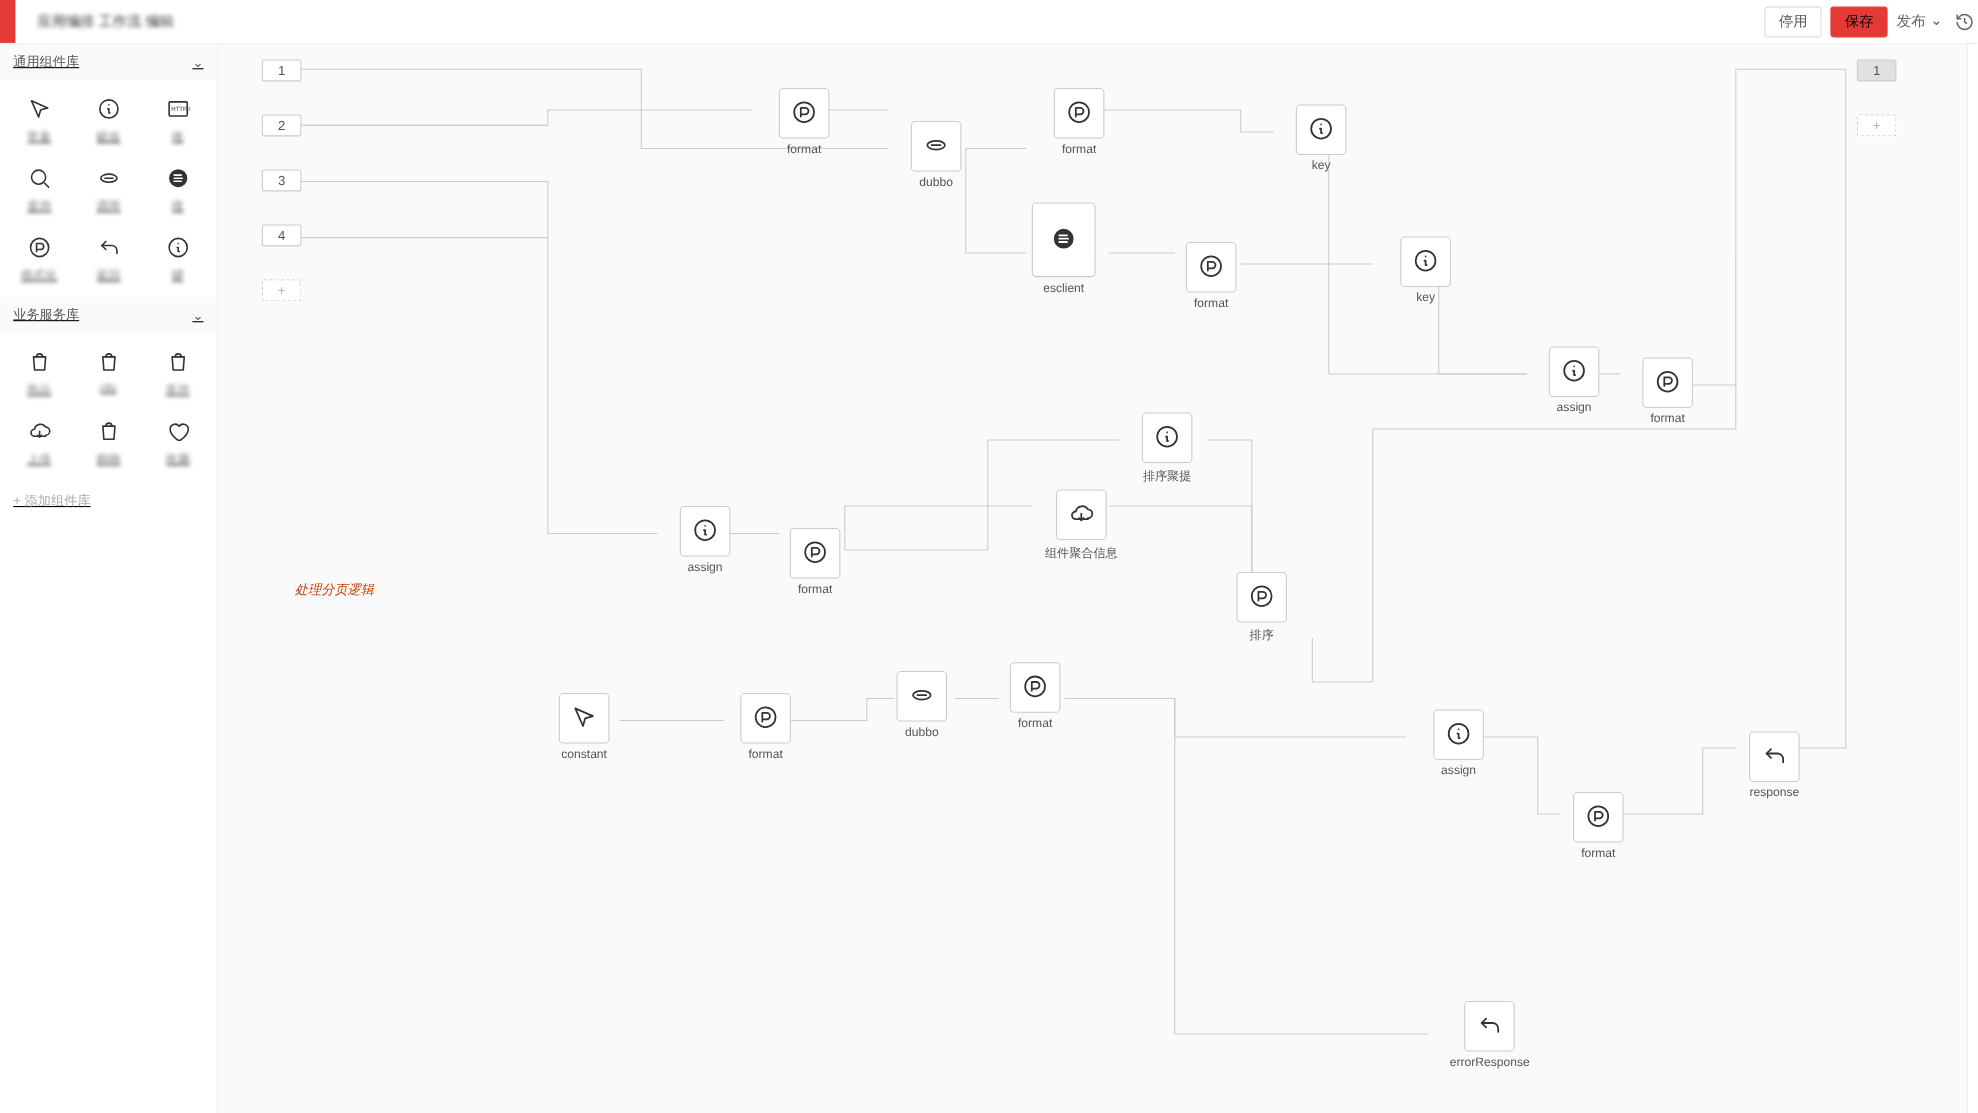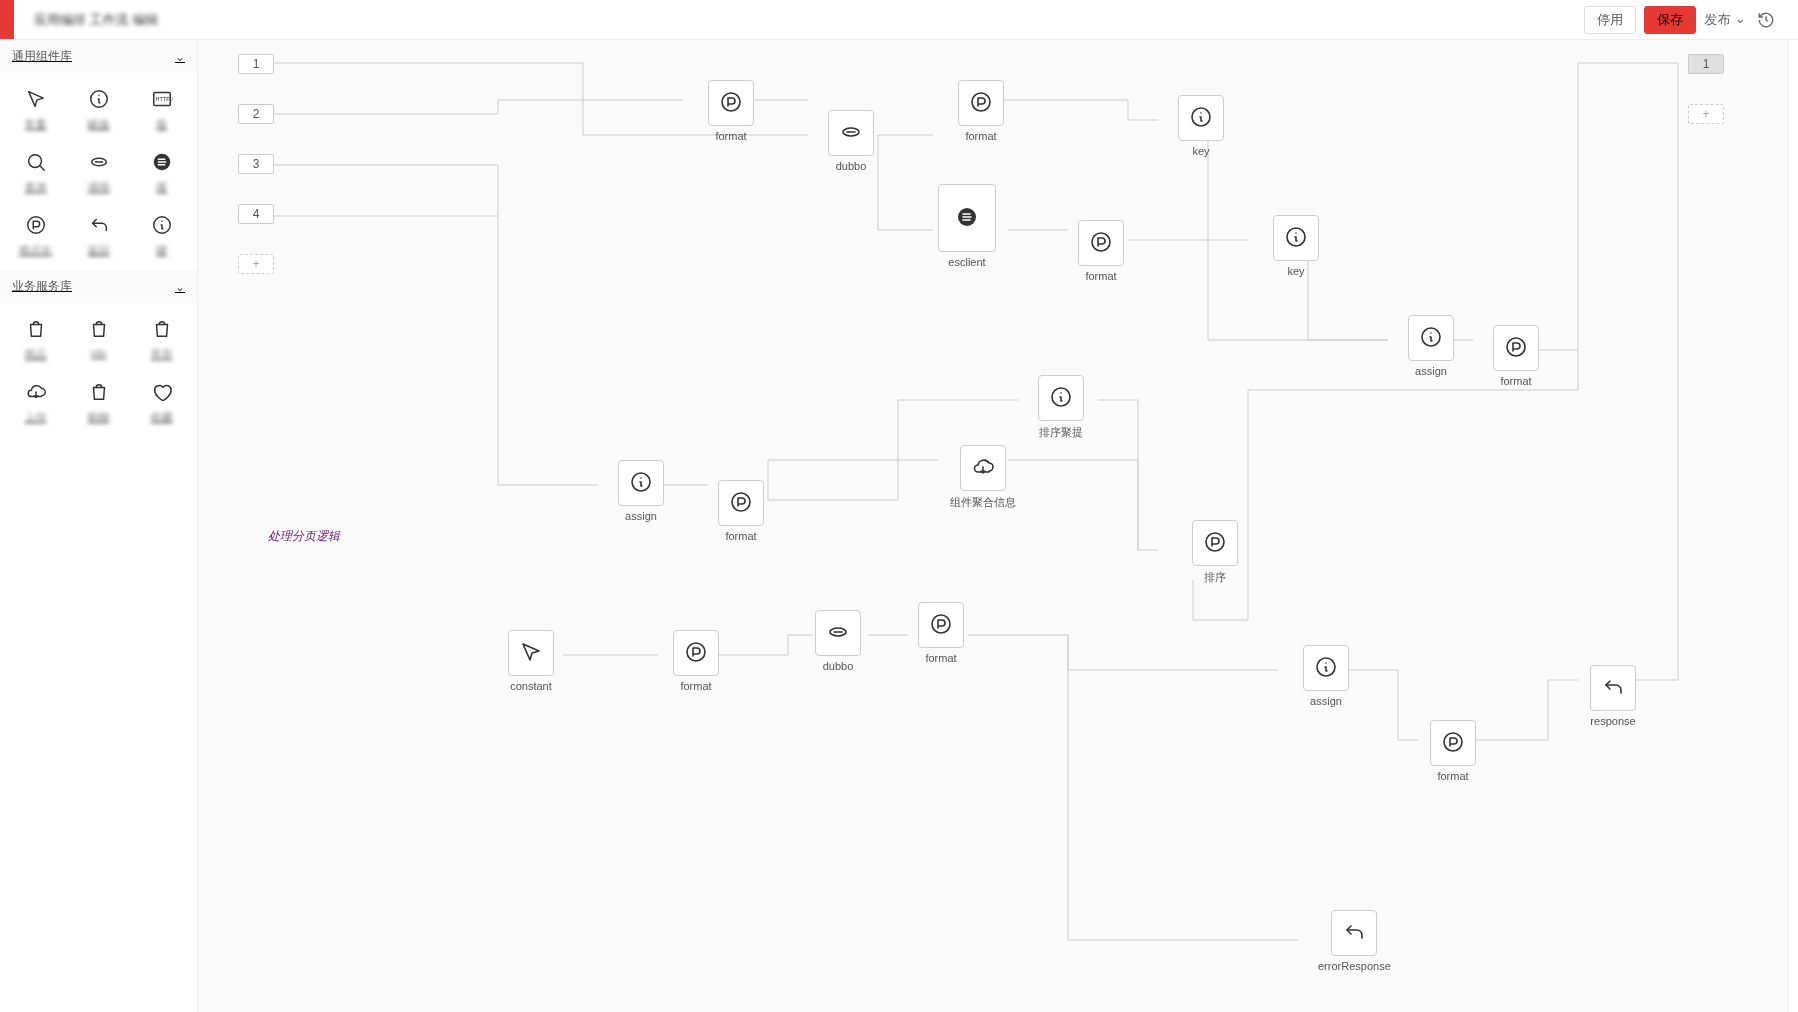--- a/index.html
+++ b/index.html
@@ -33,21 +33,21 @@
   padding: 0 20px;
   font-size: 13px;
   color: #333;
   filter: blur(2px);
 }
 .header-right {
   margin-left: auto;
   display: flex;
   align-items: center;
   gap: 8px;
-  padding-right: 20px;
+  padding-right: 0;
 }
 .btn {
   padding: 4px 12px;
   font-size: 13px;
   border: 1px solid #ddd;
   border-radius: 3px;
   background: #fff;
   cursor: pointer;
   color: #555;
 }
@@ -187,21 +187,21 @@
 .node-label {
   font-size: 11px;
   color: #555;
   margin-top: 4px;
   text-align: left;
   max-width: 80px;
 }
 .annotation {
   position: absolute;
   font-size: 12px;
-  color: #701a75;
+  color: #c2410c;
   font-style: italic;
 }
 .right-panel {
   position: absolute;
   right: 0;
   top: 0;
   width: 10px;
   height: 100%;
   border-left: 1px solid #eee;
   background: #fff;
@@ -372,20 +372,21 @@
         </div>
         <div class="component-item">
           <div class="component-icon">
             <svg width="22" height="22" viewBox="0 0 24 24" fill="none" stroke="#333" stroke-width="1.6" stroke-linecap="round" stroke-linejoin="round">
               <path d="M12 21s-8-5-8-11a5 5 0 019-3 5 5 0 019 3c0 6-8 11-8 11z"></path>
             </svg>
           </div>
           <div class="component-label">收藏</div>
         </div>
       </div>
+    <div class="add-library">+ 添加组件库</div>
   </div>
 
   <div class="canvas">
     <svg class="connectors">
       <g stroke="#ccc" stroke-width="1" fill="none">
 
         <path d="M 75 23 H 385 V 60 H 485"></path>
 
         <path d="M 75 74 H 300 V 60 H 385 V 95 H 610"></path>
 
@@ -568,21 +569,21 @@
       </div>
     <div class="node" style="left:752px; top:405px;">
         <div class="node-box">
           <span class="nicn"><svg width="24" height="24" viewBox="0 0 24 24" fill="none" stroke="#333" stroke-width="1.6" stroke-linecap="round" stroke-linejoin="round">
               <path d="M18 16a4 4 0 000-8 6 6 0 00-11 2 3.5 3.5 0 000 7h11z"></path>
               <path d="M12 12v6M12 18l-2-2M12 18l2-2"></path>
             </svg></span>
         </div>
         <div class="node-label">组件聚合信息</div>
       </div>
-    <div class="node" style="left:982px; top:480px;padding-left:12px;">
+    <div class="node" style="left:914px; top:480px;padding-left:12px;">
         <div class="node-box">
           <span class="nicn"><svg width="24" height="24" viewBox="0 0 24 24" fill="none" stroke="#333" stroke-width="1.6" stroke-linecap="round" stroke-linejoin="round">
               <circle cx="12" cy="12" r="9"></circle>
               <path d="M9 8v8M9 8h4a3 3 0 010 6H9"></path>
             </svg></span>
         </div>
         <div class="node-label">排序</div>
       </div>
     <div class="node" style="left:310px; top:590px;">
         <div class="node-box">

